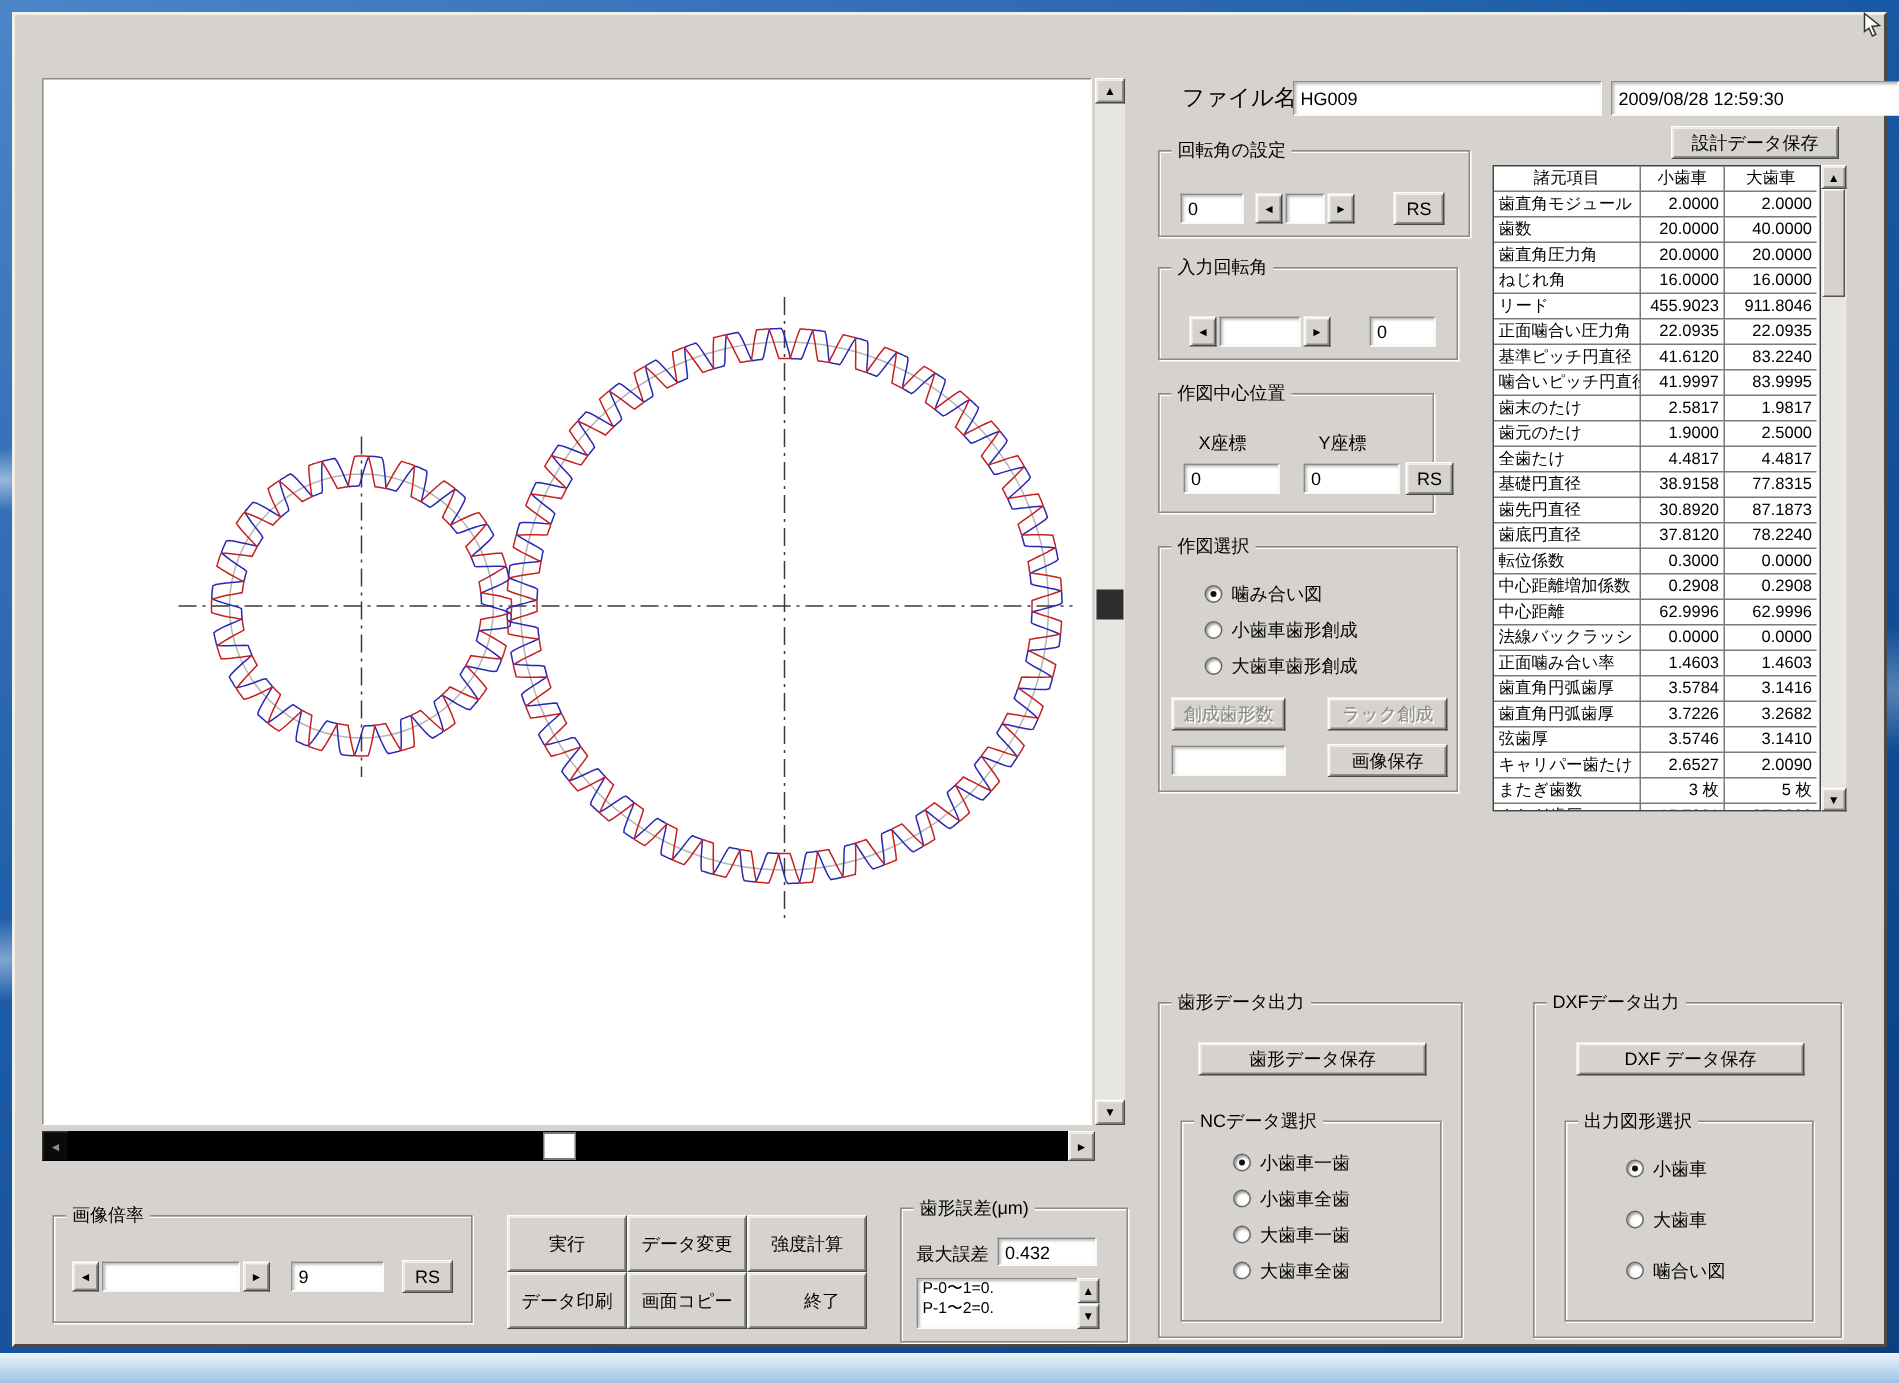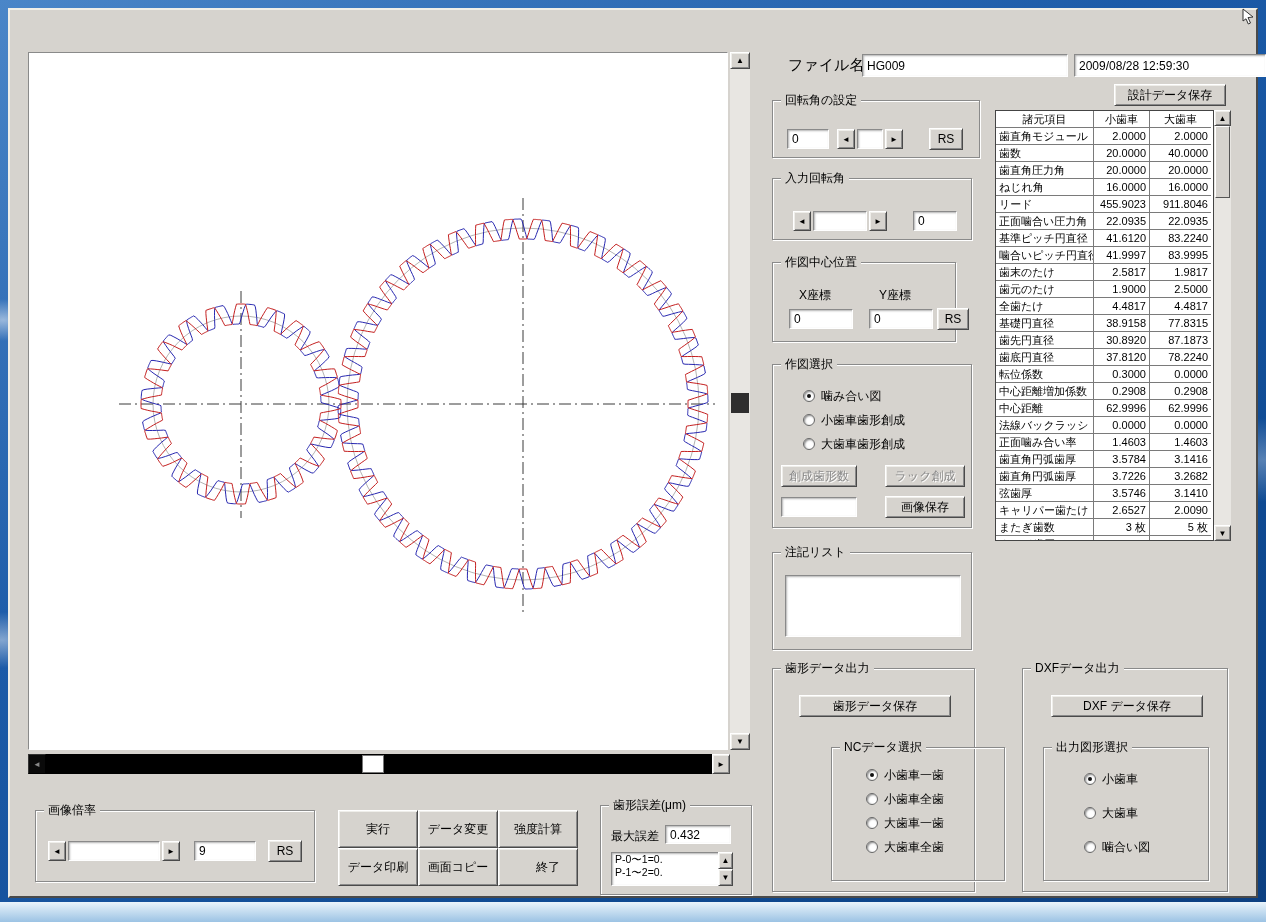--- a/index.html
+++ b/index.html
@@ -301,30 +301,26 @@
           <span class="radio"></span>
           <span class="radio-label">大歯車歯形創成</span>
         </div>
       </div>
     <div class="btn disabled" style="left:8px; top:100px; width:76px; height:22px;">創成歯形数</div>
     <div class="btn disabled" style="left:112px; top:100px; width:80px; height:22px;">ラック創成</div>
     <input class="field" style="left: 8px; top: 132px; width: 76px; height: 20px;" value="">
     <div class="btn" style="left:112px; top:131px; width:80px; height:22px;">画像保存</div>
   </div>
 
-  <div class="group" style="left:762px; top:542px; width:200px; height:98px;">
-    <span class="legend">注記リスト</span>
-    <div class="listbox" style="left:12px; top:22px; width:176px; height:62px;"></div>
-  </div>
 
 
   <div class="group" style="left:762px; top:658px; width:203px; height:224px;">
     <span class="legend">歯形データ出力</span>
     <div class="btn" style="left:26px; top:26px; width:152px; height:22px;">歯形データ保存</div>
-    <div class="group" style="left:14px; top:78px; width:174px; height:134px;margin-left:44px;">
+    <div class="group" style="left:14px; top:78px; width:174px; height:134px;">
       <span class="legend">NCデータ選択</span>
       <div class="radio-col" id="nc-radios" style="left:34px; top:20px; gap:10px;">
           <div class="radio-row">
             <span class="radio sel"></span>
             <span class="radio-label">小歯車一歯</span>
           </div>
           <div class="radio-row">
             <span class="radio"></span>
             <span class="radio-label">小歯車全歯</span>
           </div>

